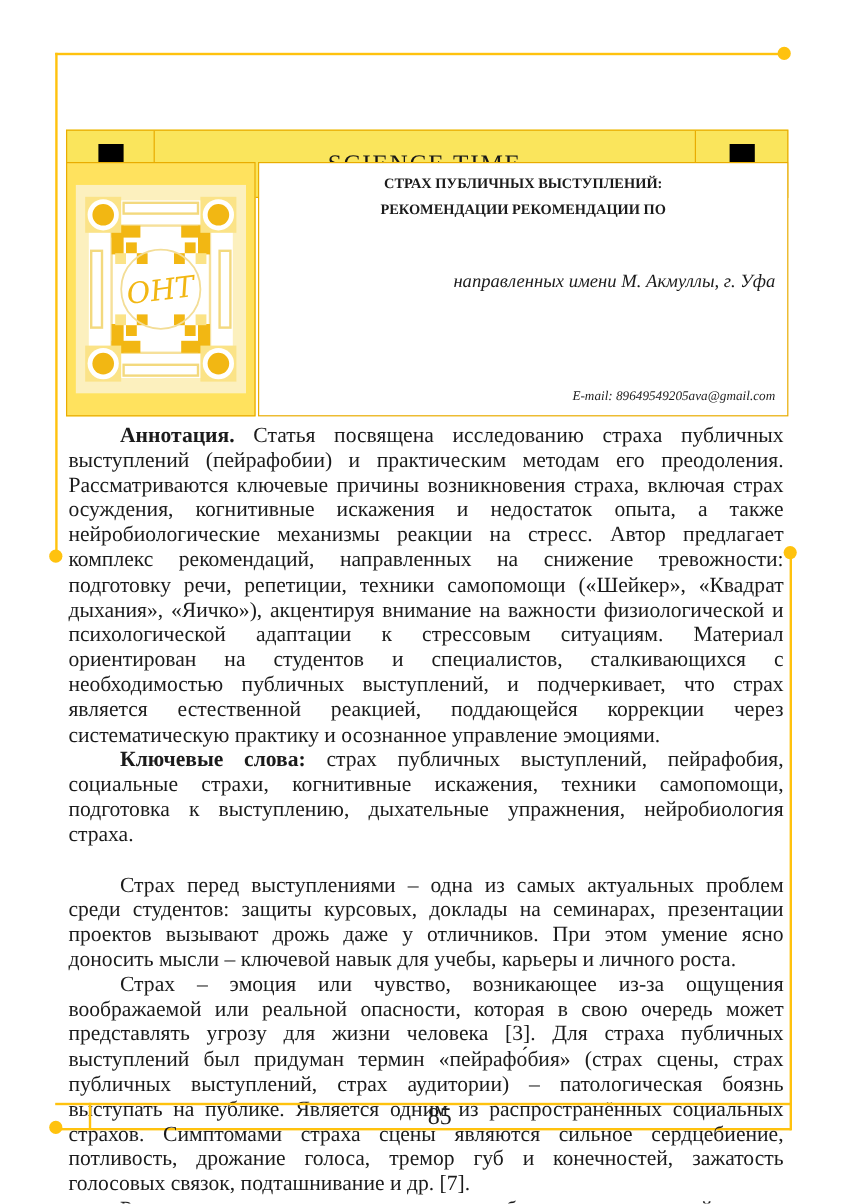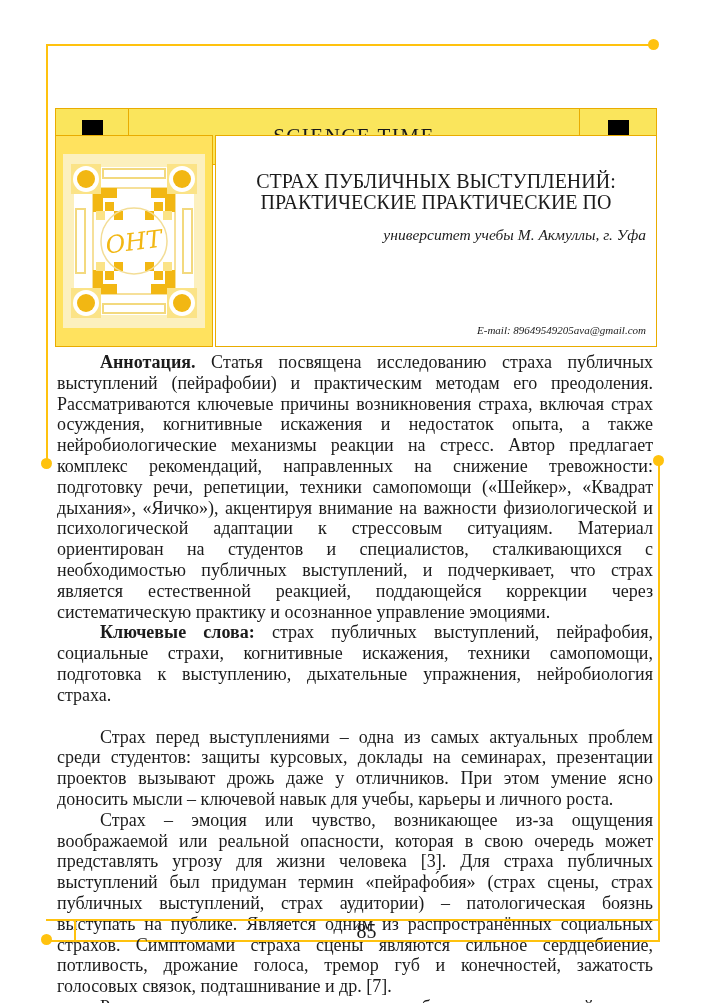--- a/index.html
+++ b/index.html
@@ -38,21 +38,21 @@
     background:#FFE25E;border:1px solid #E9AC00;
     display:flex;align-items:center;justify-content:center;
   }
   
   .title-panel{
     position:absolute;left:215px;top:135px;width:440px;height:210px;
     background:#ffffff;border:1px solid #E9AC00;
   }
   .article-title{
     position:absolute;top:7px;left:0;width:100%;text-align:center;
-    font-weight:normal;font-size:20px;line-height:21px;margin-top:28px;
+    font-weight:bold;font-size:12px;line-height:21px;
   }
   .author-block{
     position:absolute;top:88px;right:10px;left:10px;text-align:right;
     font-style:italic;font-size:15.5px;line-height:21px;
   }
   .email-line{
     position:absolute;bottom:10px;right:10px;left:10px;text-align:right;
     font-style:italic;font-size:11px;
   }
   
@@ -147,24 +147,24 @@
     </g>
 
     <circle cx="71" cy="87" r="33" fill="none" stroke="#F3DD96" stroke-width="1.5"></circle>
     <text x="71" y="96" text-anchor="middle" font-family="DejaVu Serif, serif" font-style="italic" font-size="24" fill="#F2B713" transform="rotate(-7 71 90)">ОНТ</text>
   </svg>
 </div>
 
 <div class="title-panel">
   <div class="article-title">
     <div>СТРАХ ПУБЛИЧНЫХ ВЫСТУПЛЕНИЙ:</div>
-    <div>ПРАКТИЧЕСКИЕ ПРАКТИЧЕСКИЕ ПО</div>
+    <div>РЕКОМЕНДАЦИИ РЕКОМЕНДАЦИИ ПО</div>
   </div>
   <div class="author-block">
-    <div>университет учебы М. Акмуллы, г. Уфа</div>
+    <div>направленных имени М. Акмуллы, г. Уфа</div>
   </div>
   <div class="email-line">E-mail: 89649549205ava@gmail.com</div>
 </div>
 
 <div class="content">
   <p><span class="lead">Аннотация.</span><span> Статья посвящена исследованию страха публичных выступлений (пейрафобии) и практическим методам его преодоления. Рассматриваются ключевые причины возникновения страха, включая страх осуждения, когнитивные искажения и недостаток опыта, а также нейробиологические механизмы реакции на стресс. Автор предлагает комплекс рекомендаций, направленных на снижение тревожности: подготовку речи, репетиции, техники самопомощи («Шейкер», «Квадрат дыхания», «Яичко»), акцентируя внимание на важности физиологической и психологической адаптации к стрессовым ситуациям. Материал ориентирован на студентов и специалистов, сталкивающихся с необходимостью публичных выступлений, и подчеркивает, что страх является естественной реакцией, поддающейся коррекции через систематическую практику и осознанное управление эмоциями.</span></p>
   <p><span class="lead">Ключевые слова:</span><span> страх публичных выступлений, пейрафобия, социальные страхи, когнитивные искажения, техники самопомощи, подготовка к выступлению, дыхательные упражнения, нейробиология страха.</span></p>
   <div class="para-gap"></div>
   <p>Страх перед выступлениями – одна из самых актуальных проблем среди студентов: защиты курсовых, доклады на семинарах, презентации проектов вызывают дрожь даже у отличников. При этом умение ясно доносить мысли – ключевой навык для учебы, карьеры и личного роста.</p>
   <p>Страх – эмоция или чувство, возникающее из-за ощущения воображаемой или реальной опасности, которая в свою очередь может представлять угрозу для жизни человека [3]. Для страха публичных выступлений был придуман термин «пейрафо́бия» (страх сцены, страх публичных выступлений, страх аудитории) – патологическая боязнь выступать на публике. Является одним из распространённых социальных страхов. Симптомами страха сцены являются сильное сердцебиение, потливость, дрожание голоса, тремор губ и конечностей, зажатость голосовых связок, подташнивание и др. [7].</p>

